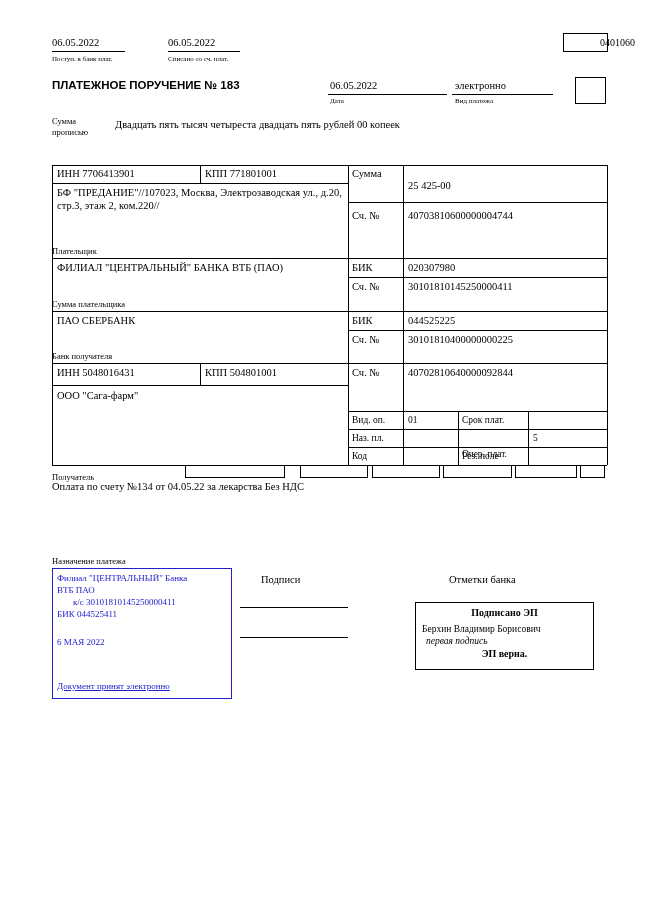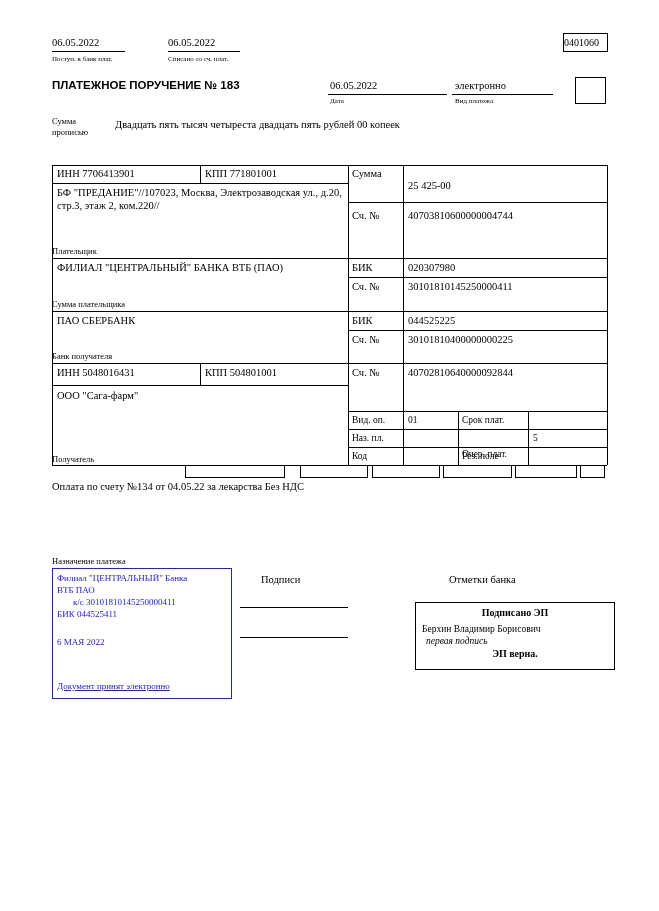--- a/index.html
+++ b/index.html
@@ -26,21 +26,21 @@
 <body>
 
 <div class="t" style="left:52px;top:37px;">06.05.2022</div>
 <div class="hl" style="left:52px;top:51px;width:73px;"></div>
 <div class="t xs" style="left:52px;top:55px;">Поступ. в банк плат.</div>
 
 <div class="t" style="left:168px;top:37px;">06.05.2022</div>
 <div class="hl" style="left:168px;top:51px;width:72px;"></div>
 <div class="t xs" style="left:168px;top:55px;">Списано со сч. плат.</div>
 
-<div class="box" style="left:563px;top:33px;width:45px;height:19px;text-align:left;line-height:17px;font-size:10px;">0401060</div>
+<div class="box" style="left:563px;top:33px;width:45px;height:19px;text-align:left;line-height:17px;font-size:10px;padding-left:36px;">0401060</div>
 
 <div class="t title" style="left:52px;top:79px;">ПЛАТЕЖНОЕ ПОРУЧЕНИЕ № 183</div>
 
 <div class="t" style="left:330px;top:80px;">06.05.2022</div>
 <div class="hl" style="left:328px;top:94px;width:119px;"></div>
 <div class="t xs" style="left:330px;top:97px;">Дата</div>
 
 <div class="t" style="left:455px;top:80px;">электронно</div>
 <div class="hl" style="left:452px;top:94px;width:101px;"></div>
 <div class="t xs" style="left:455px;top:97px;">Вид платежа</div>
@@ -96,21 +96,21 @@
 <div class="t" style="left:408px;top:315px;">044525225</div>
 <div class="t" style="left:352px;top:334px;">Сч. №</div>
 <div class="t" style="left:408px;top:334px;">30101810400000000225</div>
 <div class="t sm" style="left:52px;top:351px;">Банк получателя</div>
 
 <div class="t" style="left:57px;top:367px;">ИНН 5048016431</div>
 <div class="t" style="left:205px;top:367px;">КПП 504801001</div>
 <div class="t" style="left:352px;top:367px;">Сч. №</div>
 <div class="t" style="left:408px;top:367px;">40702810640000092844</div>
 <div class="t" style="left:57px;top:390px;">ООО "Сага-фарм"</div>
-<div class="t sm" style="left:52px;top:454px;">Получатель</div>
+<div class="t sm" style="left:52px;top:472px;">Получатель</div>
 
 <div class="t md" style="left:352px;top:414px;">Вид. оп.</div>
 <div class="t md" style="left:408px;top:414px;">01</div>
 <div class="t md" style="left:462px;top:414px;">Срок плат.</div>
 <div class="t md" style="left:533px;top:414px;"></div>
 
 <div class="t md" style="left:352px;top:432px;">Наз. пл.</div>
 <div class="t md" style="left:408px;top:432px;"></div>
 <div class="t md" style="left:462px;top:432px;margin-top:16px;">Очер. плат.</div>
 <div class="t md" style="left:533px;top:432px;">5</div>
@@ -138,18 +138,18 @@
   <div class="stamp-t blue" style="left:4px;top:68px;">6 МАЯ 2022</div>
   <div class="stamp-t blue" style="left:4px;top:112px;text-decoration:underline;">Документ принят электронно</div>
 </div>
 
 <div class="t" style="left:261px;top:574px;">Подписи</div>
 <div class="t" style="left:449px;top:574px;">Отметки банка</div>
 
 <div class="hl" style="left:240px;top:607px;width:108px;"></div>
 <div class="hl" style="left:240px;top:637px;width:108px;"></div>
 
-<div class="box" style="left:415px;top:602px;width:200px;height:68px;">
+<div class="box" style="left:415px;top:602px;width:179px;height:68px;">
   <div class="stamp-t" style="left:0;top:5px;width:100%;text-align:center;font-weight:bold;font-size:10px;">Подписано ЭП</div>
   <div class="stamp-t" style="left:6px;top:21px;font-size:9.5px;">Берхин Владимир Борисович</div>
   <div class="stamp-t" style="left:10px;top:33px;font-style:italic;font-size:9.5px;">первая подпись</div>
   <div class="stamp-t" style="left:0;top:46px;width:100%;text-align:center;font-weight:bold;font-size:10px;">ЭП верна.</div>
 </div>
 
 </body></html>

